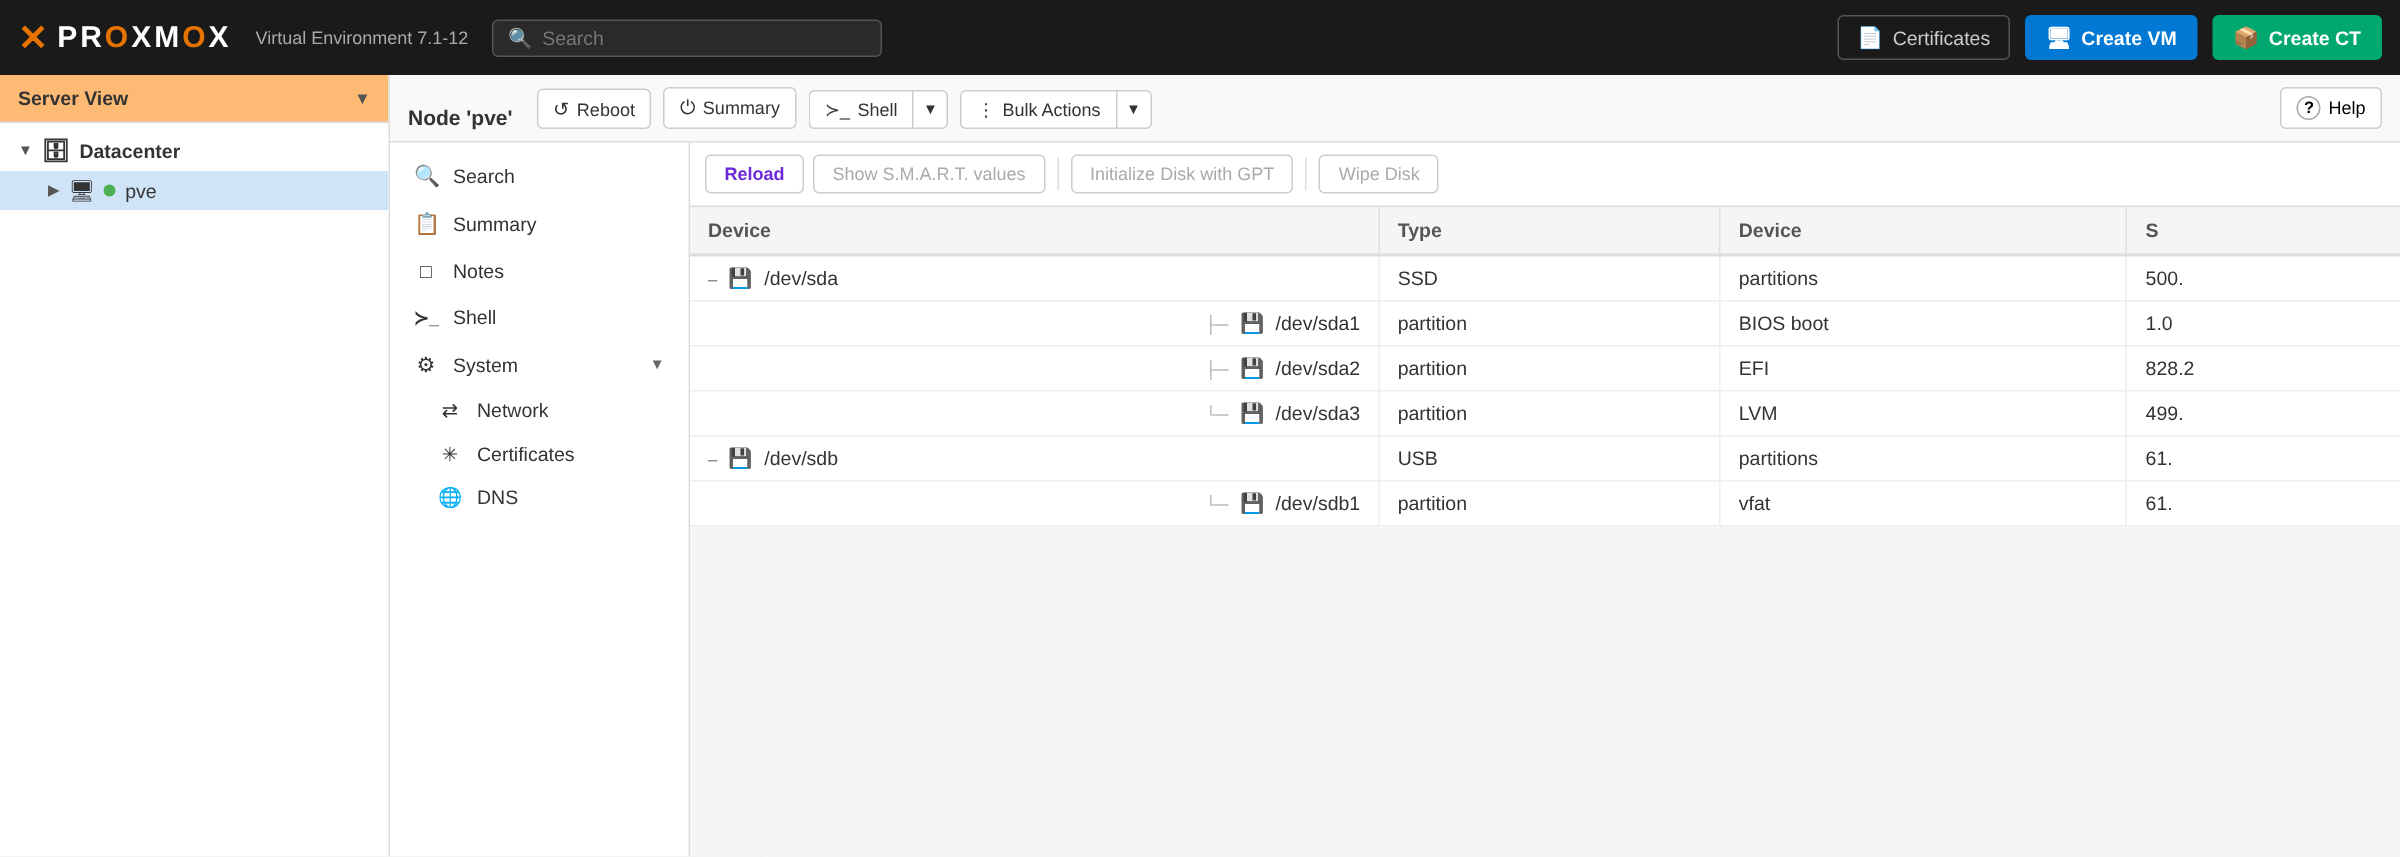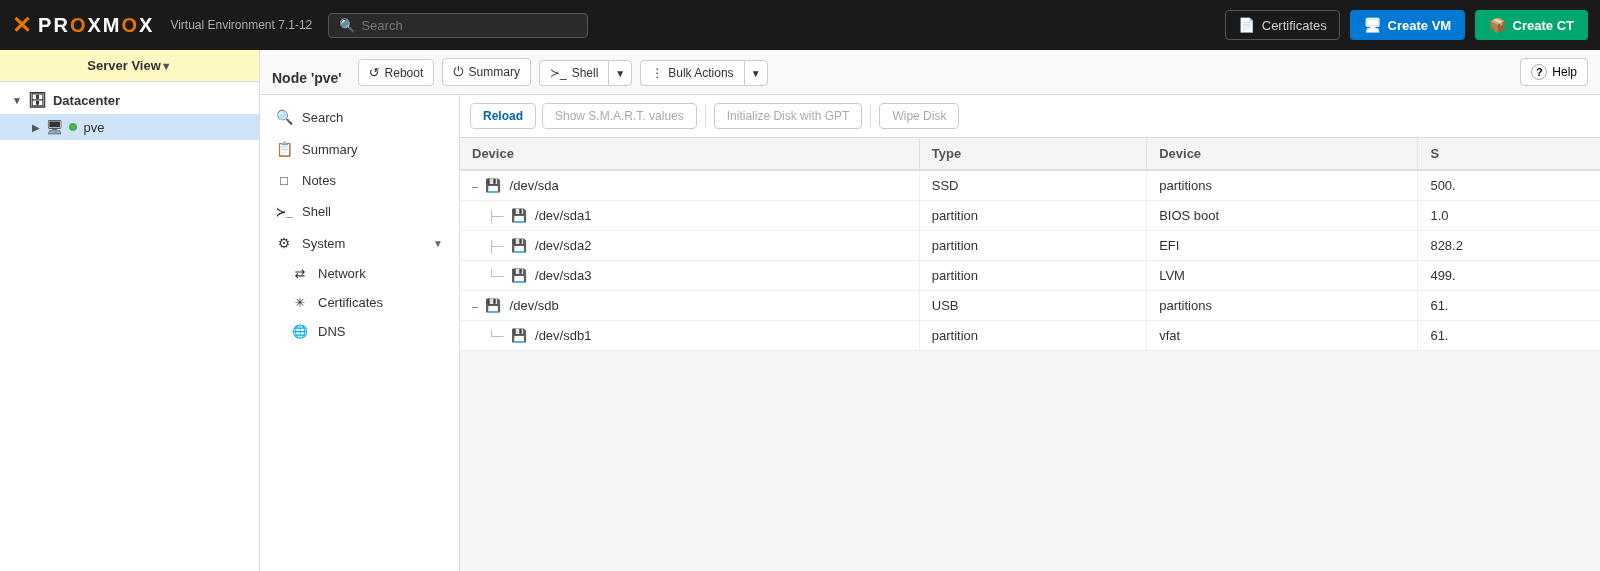--- a/index.html
+++ b/index.html
@@ -94,24 +94,24 @@
       width: 260px;
       background: #fff;
       border-right: 1px solid #ddd;
       display: flex;
       flex-direction: column;
       overflow: hidden;
     }
     .sidebar-header {
       display: flex;
       align-items: center;
-      justify-content: center;
+      justify-content: space-between;
       padding: 8px 12px;
       border-bottom: 1px solid #ddd;
-      background: #fef9c3;
+      background: #fdba74;
     }
     .sidebar-header span { font-size: 13px; font-weight: 600; }
     .tree-area { flex: 1; overflow-y: auto; padding: 4px 0; }
     .tree-datacenter {
       display: flex;
       align-items: center;
       padding: 5px 12px;
       cursor: pointer;
       gap: 6px;
       font-size: 13px;
@@ -260,21 +260,21 @@
       border-bottom: 1px solid #ddd;
       gap: 6px;
     }
     .disk-btn {
       background: #fff;
       border: 1px solid #ccc;
       border-radius: 4px;
       padding: 5px 12px;
       cursor: pointer;
       font-size: 12px;
-      color: #0369a1;
+      color: #6d28d9;
     }
     .disk-btn.primary {
       background: #fff;
       font-weight: 600;
     }
     .disk-btn.disabled {
       color: #aaa;
       cursor: default;
     }
     .disk-table-container {
@@ -300,21 +300,21 @@
       white-space: nowrap;
     }
     .disk-table th:last-child { border-right: none; }
     .disk-table td {
       padding: 7px 12px;
       border-bottom: 1px solid #eee;
       border-right: 1px solid #eee;
       vertical-align: middle;
     }
     .disk-table td:last-child { border-right: none; }
-    .row-indent-1 { padding-left: 28px !important; }
+    .row-indent-1 { padding-left: 28px !important; text-align: right; }
   </style>
 </head>
 <body>
 
 <div class="top-header">
   <div class="logo-area">
     <span style="font-size:24px; font-weight:900; color:#e67300;">✕</span>
     <span style="font-size:20px; font-weight:900; color:#fff; letter-spacing:2px;">
       PR<span style="color:#e67300;">O</span>XM<span style="color:#e67300;">O</span>X
     </span>

